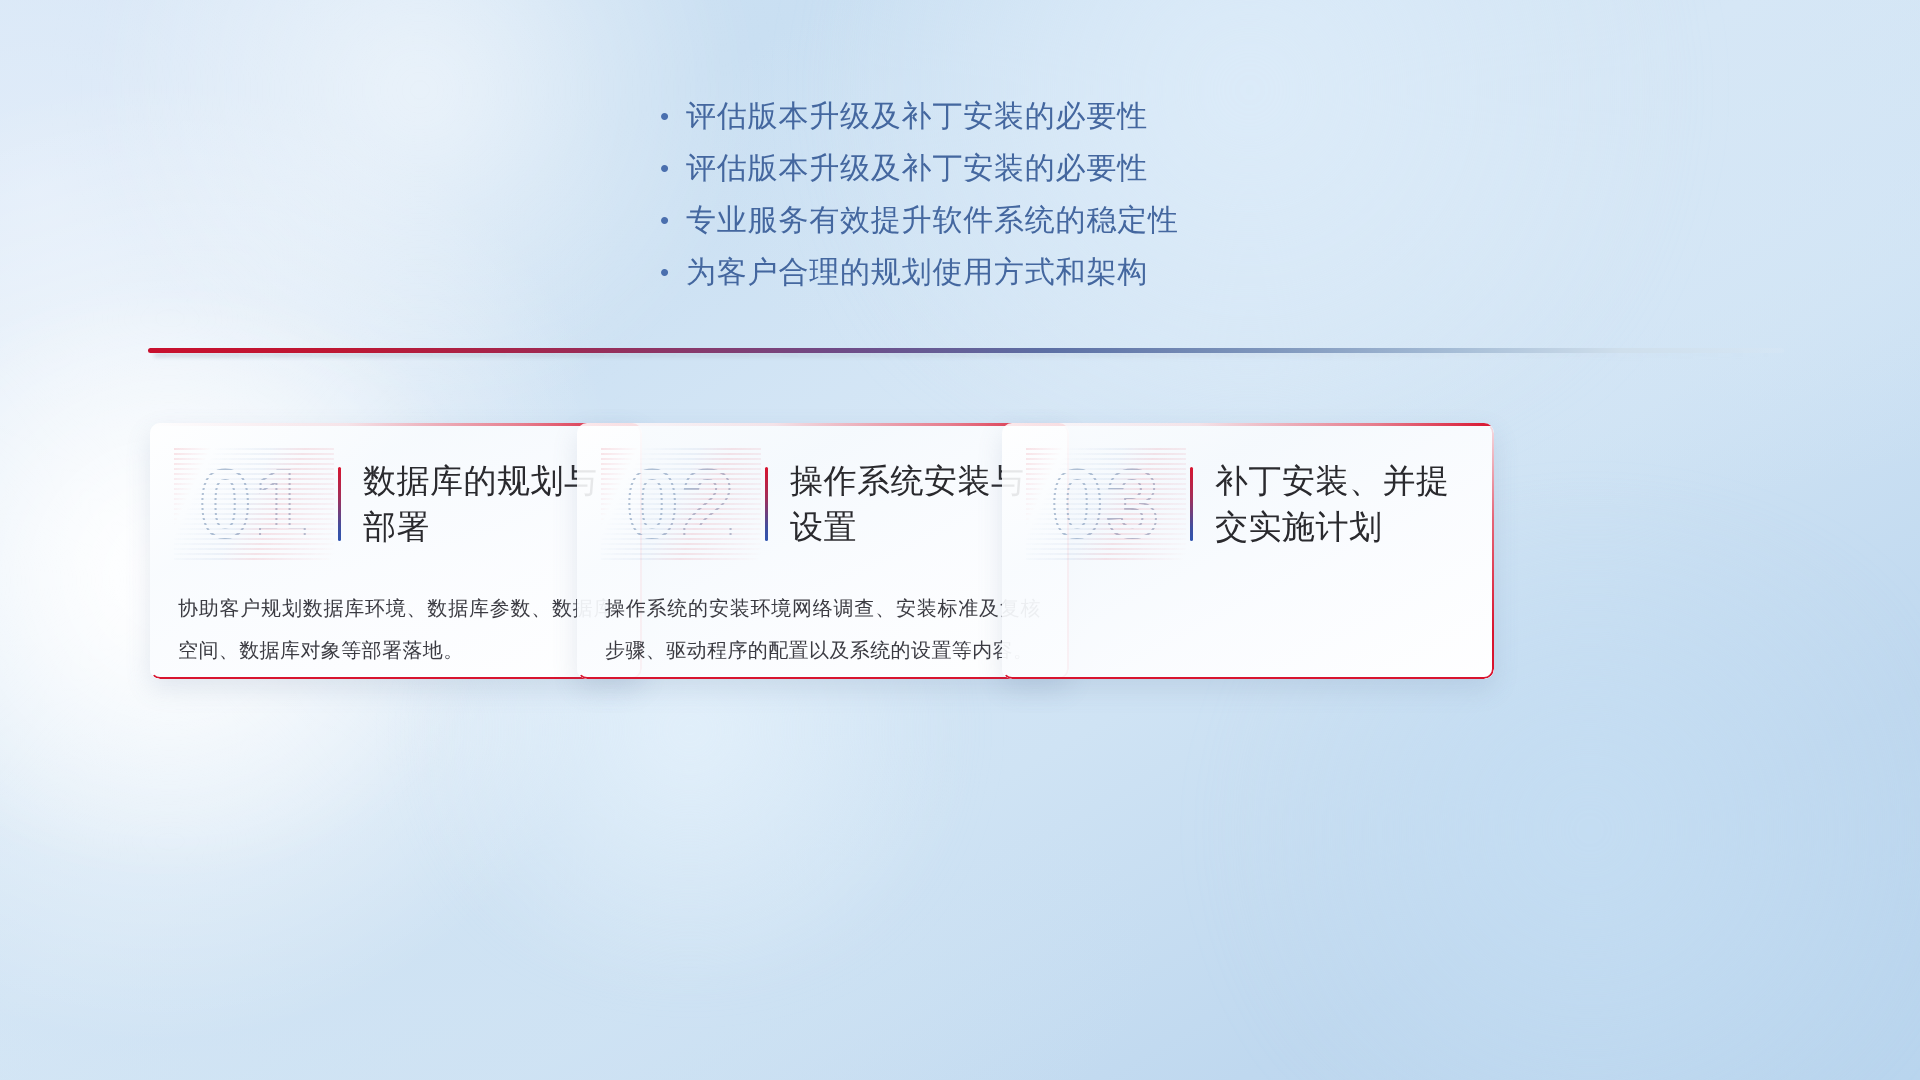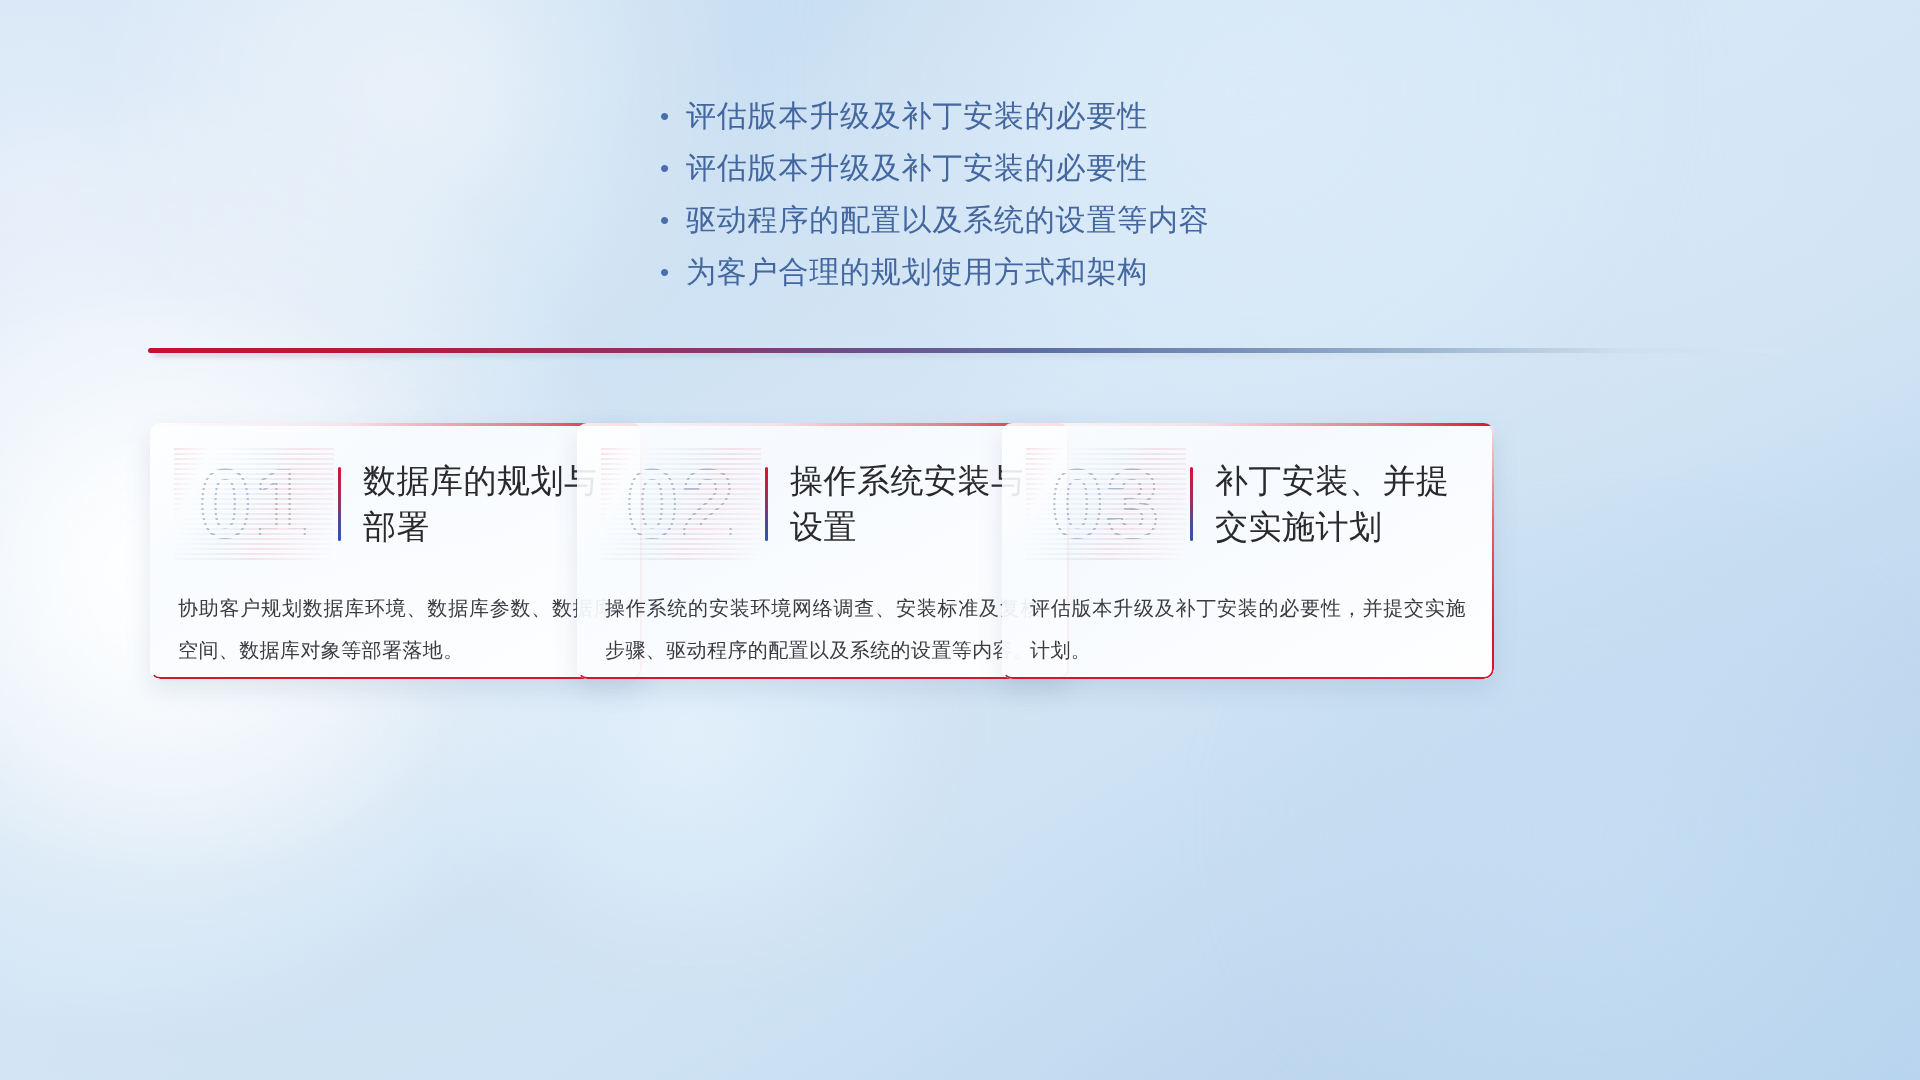--- a/index.html
+++ b/index.html
@@ -275,21 +275,21 @@
       <span class="bullet-text">评估版本升级及补丁安装的必要性</span>
     </div>
 
     <div class="bullet-row">
       <span class="bullet-dot">•</span>
       <span class="bullet-text">评估版本升级及补丁安装的必要性</span>
     </div>
 
     <div class="bullet-row">
       <span class="bullet-dot">•</span>
-      <span class="bullet-text">驱动程序的配置以及系统的设置等内容</span>
+      <span class="bullet-text">专业服务有效提升软件系统的稳定性</span>
     </div>
 
     <div class="bullet-row">
       <span class="bullet-dot">•</span>
       <span class="bullet-text">为客户合理的规划使用方式和架构</span>
     </div>
 
   </div>
 
   <div id="divider">
@@ -322,18 +322,17 @@
     </div>
 
     <div class="card c3">
       <div class="card-accent"></div>
       <div class="card-accent-top"></div>
       <div class="card-head">
         <div class="card-number">03</div>
         <div class="card-sep"></div>
         <div class="card-title">补丁安装、并提交实施计划</div>
       </div>
-      <div class="card-body">评估版本升级及补丁安装的必要性，并提交实施计划。</div>
     </div>
 
   </div>
 
 </div>
 
 </body></html>

